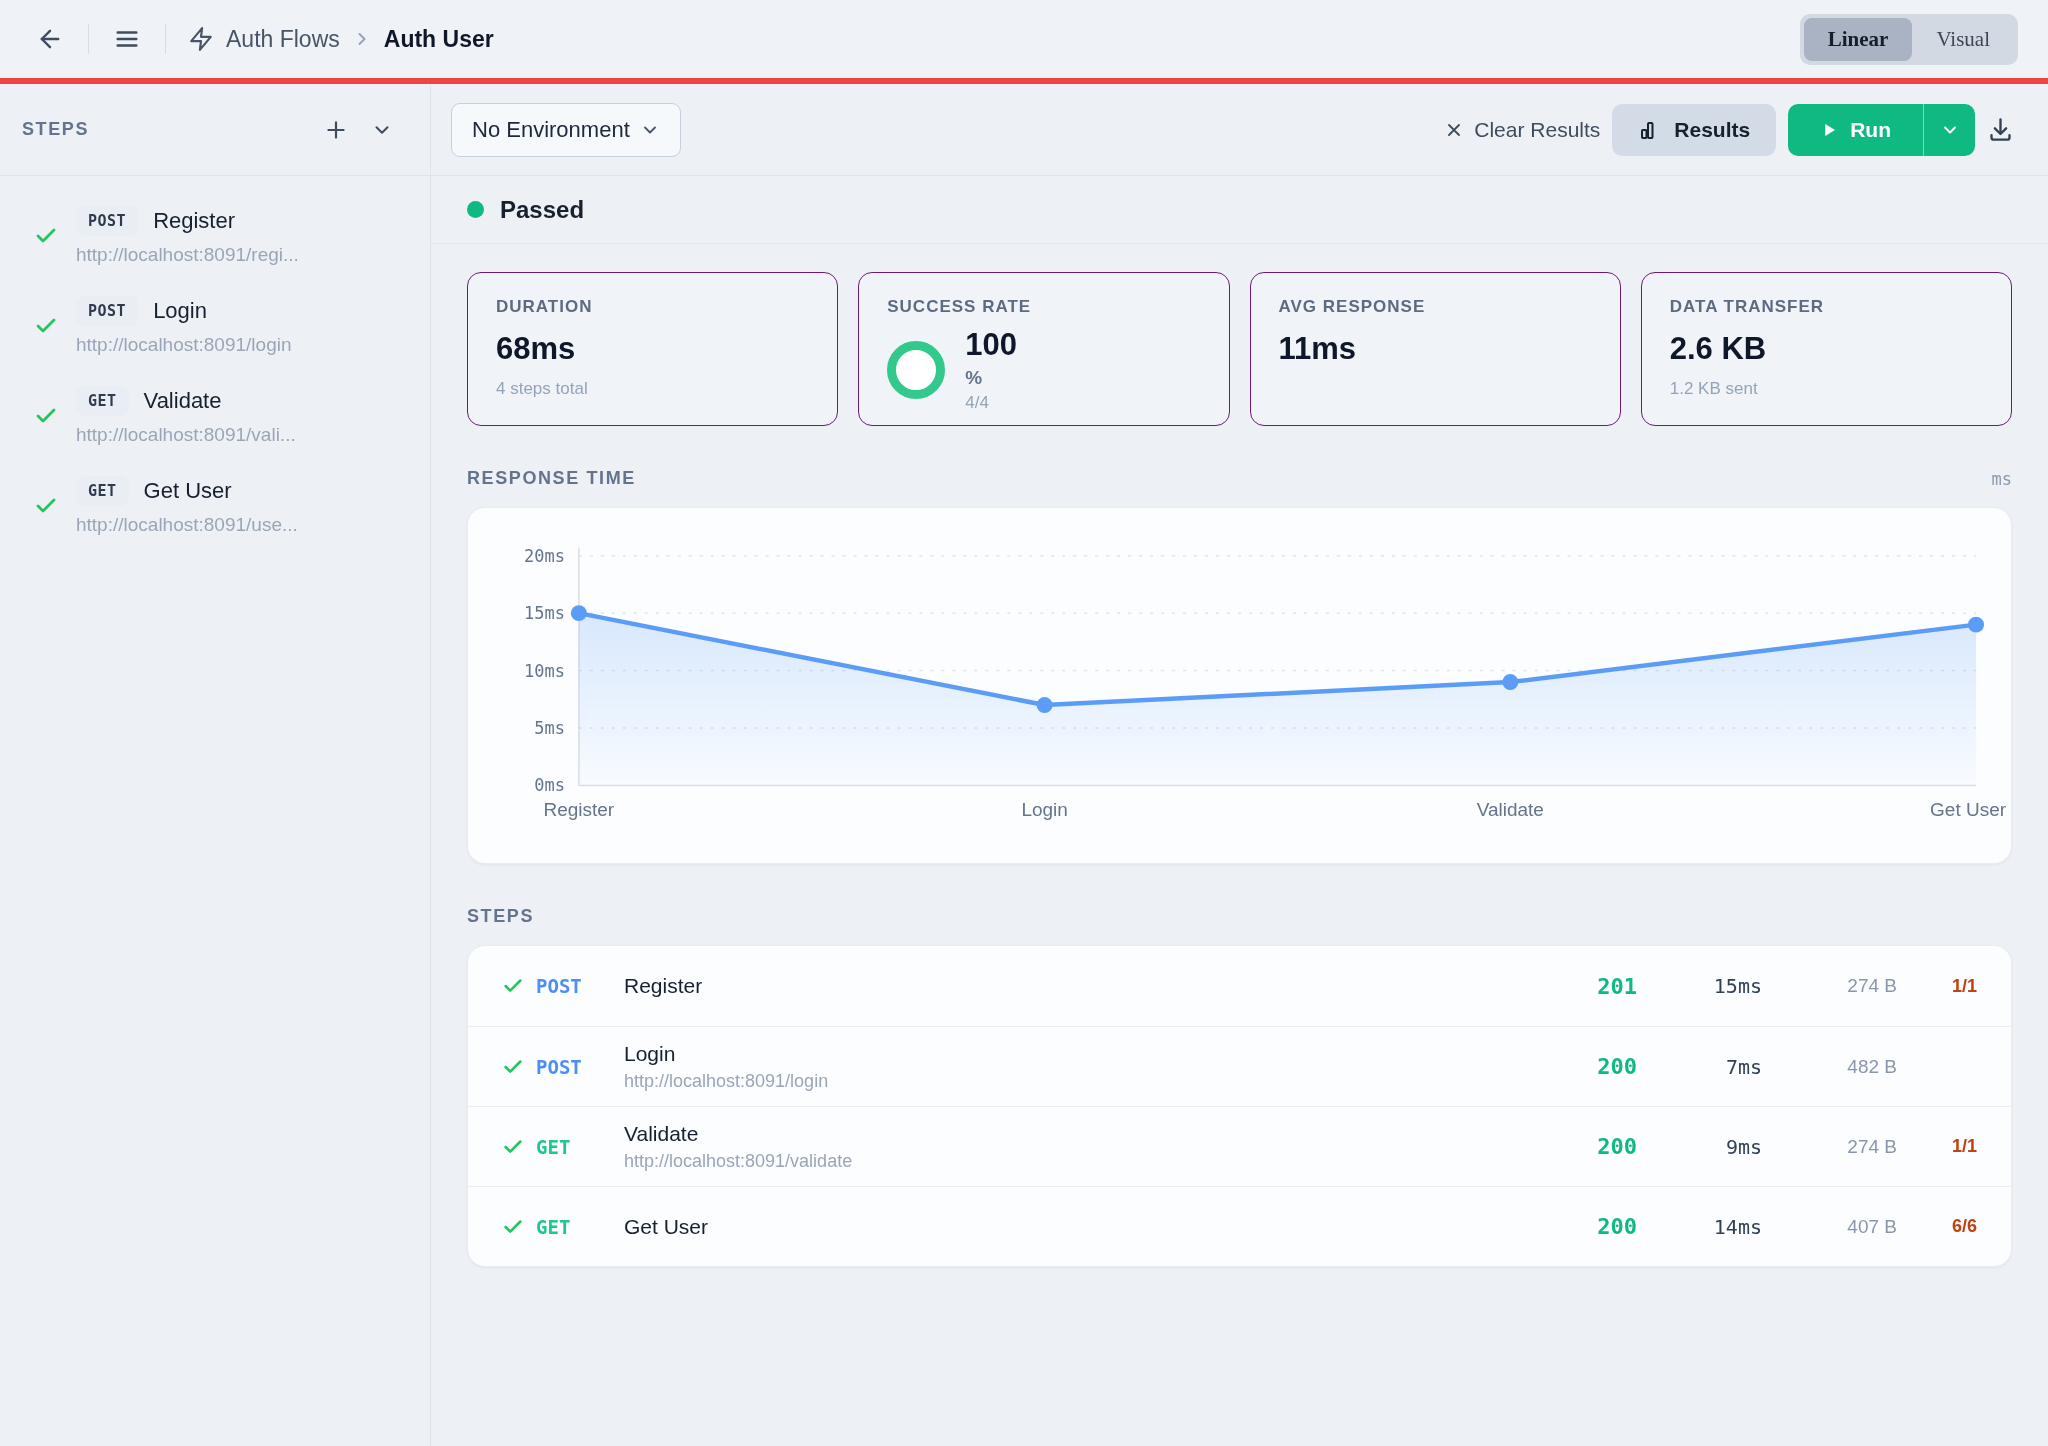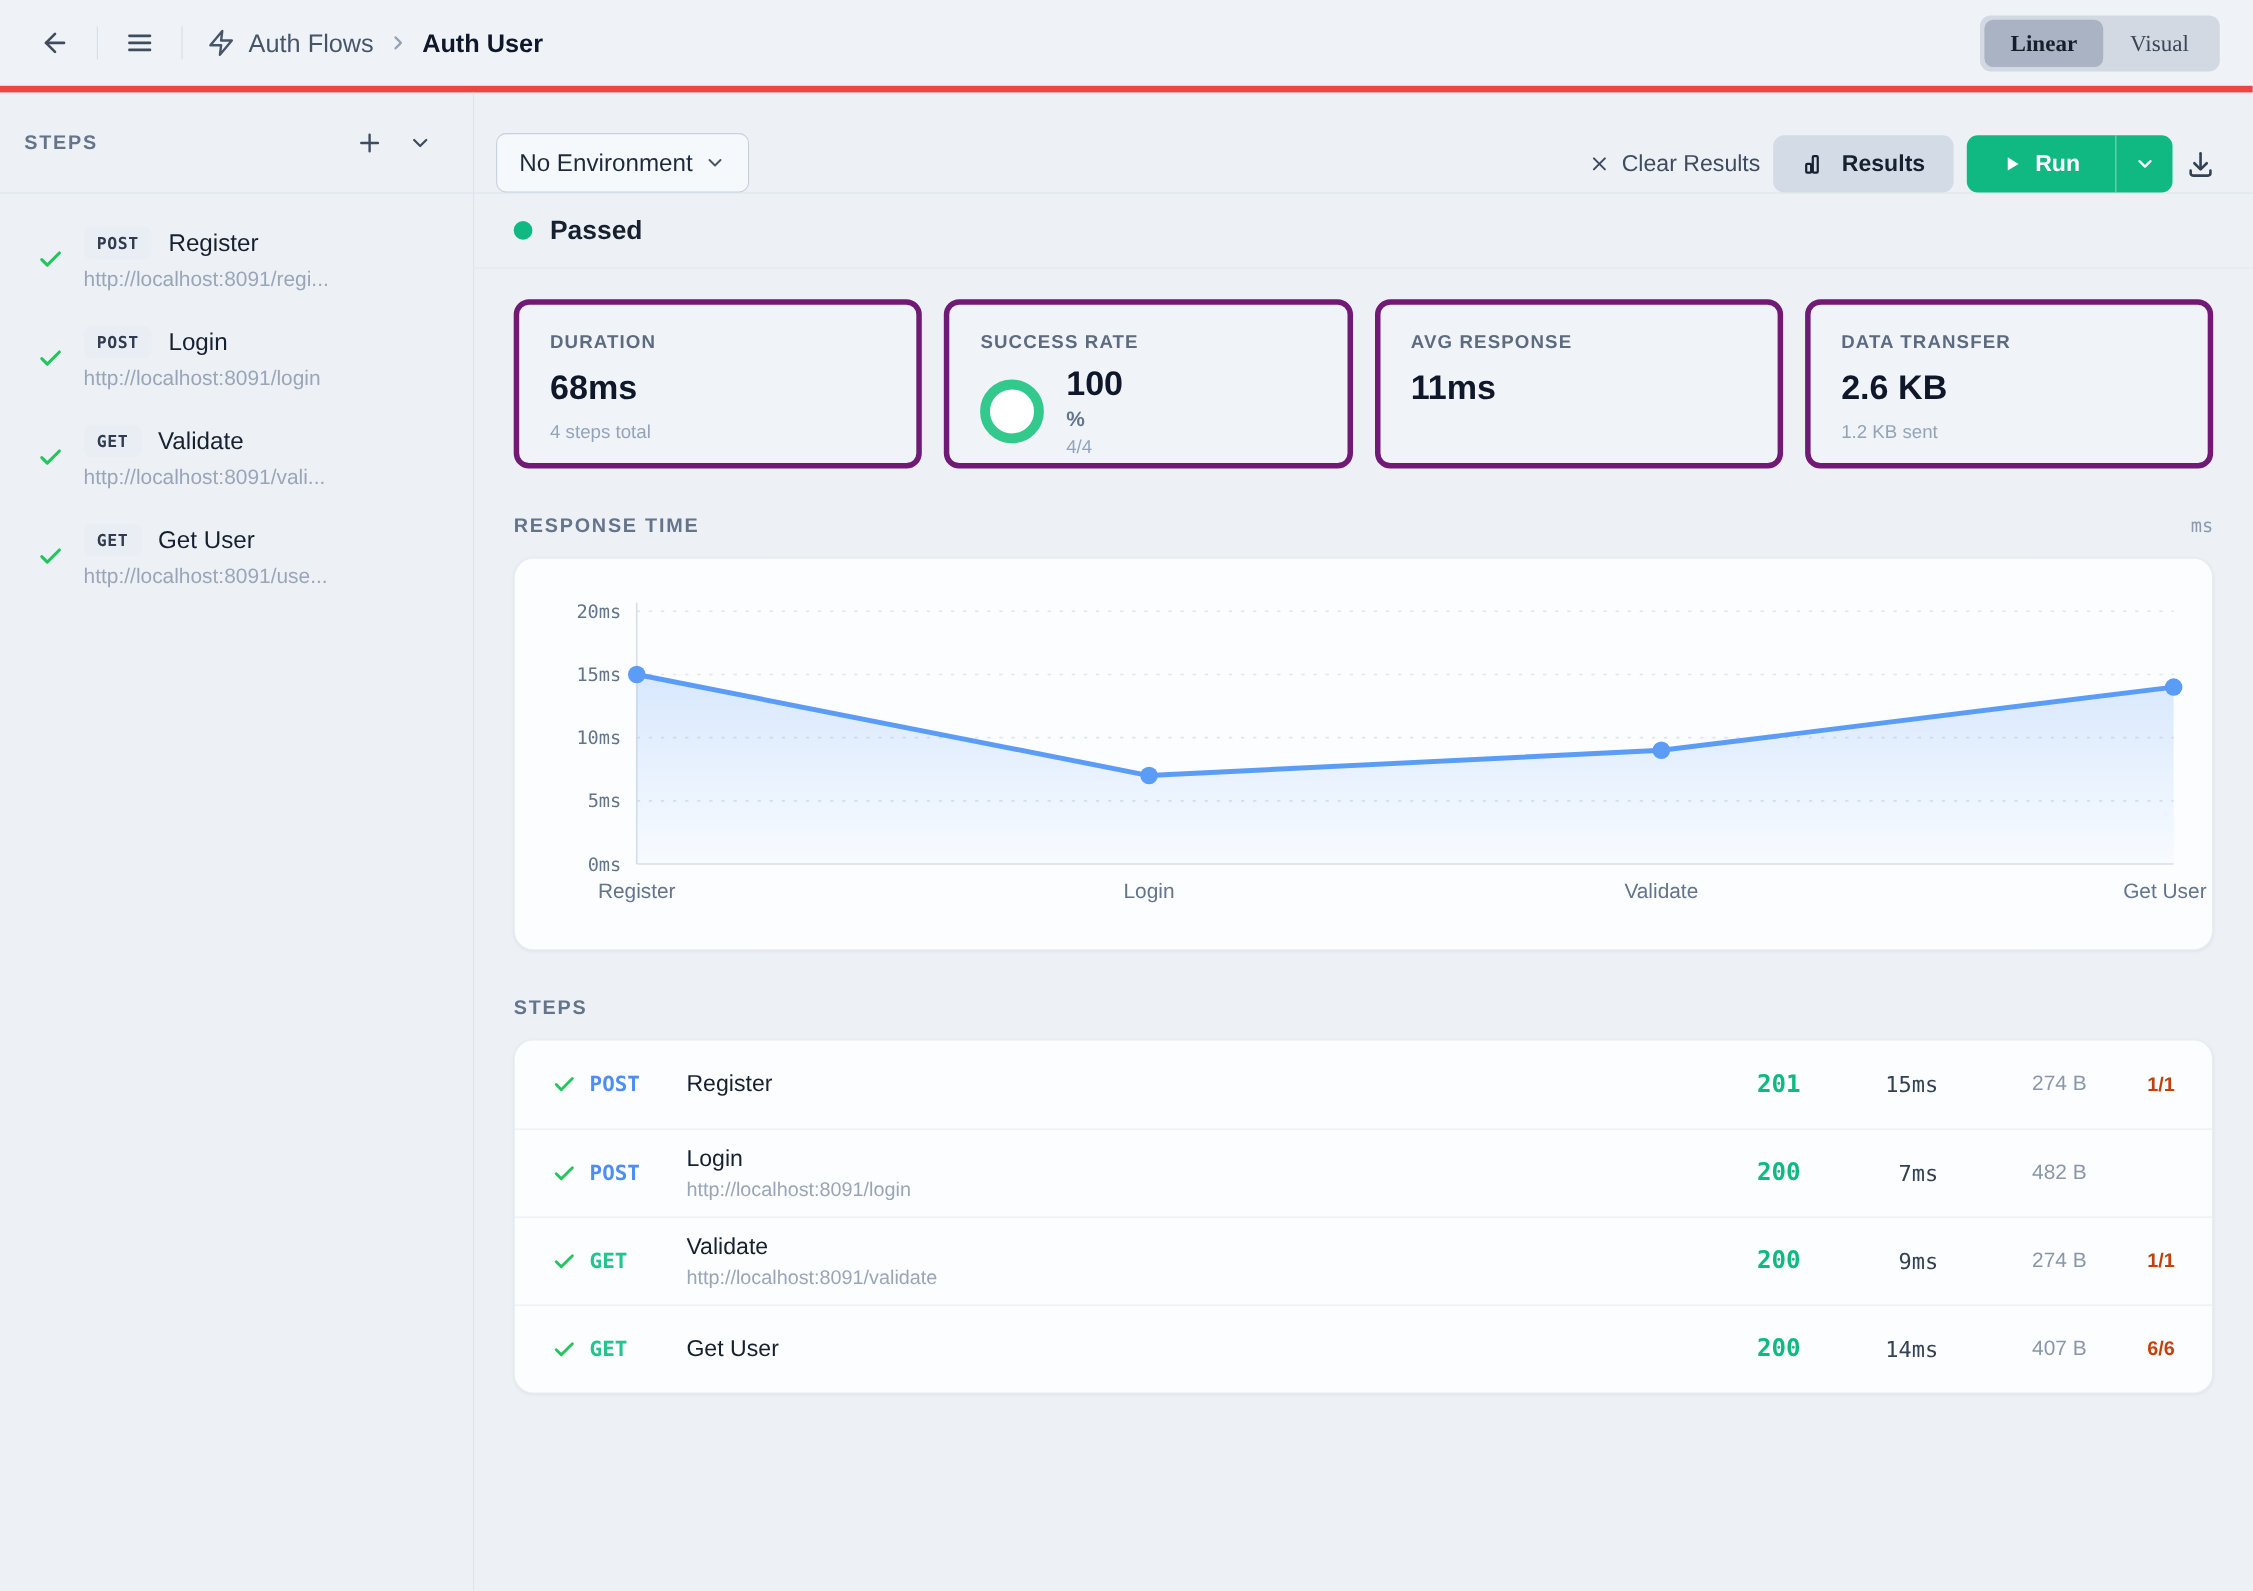--- a/index.html
+++ b/index.html
@@ -39,21 +39,21 @@
   .step-check { flex:0 0 26px; display:flex; }
   .step-body { min-width:0; }
   .step-top { display:flex; align-items:center; gap:15px; }
   .method-badge { font-family:"DejaVu Sans Mono", monospace; font-size:15px; font-weight:700; letter-spacing:0.5px;
                   color:#2f3b4e; background:#e9eef5; border-radius:8px; padding:6px 12px; }
   .step-name { font-size:22px; color:#16202e; }
   .step-url { margin-top:8px; font-size:19px; color:#9aa6b8; white-space:nowrap; overflow:hidden; }
 
   
   .main { flex:1; display:flex; flex-direction:column; min-width:0; }
-  .toolbar { height:92px; flex:0 0 92px; display:flex; align-items:flex-end; justify-content:space-between;
+  .toolbar { height:92px; flex:0 0 92px; display:flex; align-items:center; justify-content:space-between;
              padding:0 34px 0 20px; border-bottom:1px solid #dde4ec; }
   .env-select { display:flex; align-items:center; gap:10px; border:1px solid #c6d0de; background:#f6f9fc;
                 border-radius:9px; padding:13px 20px; font-size:22px; color:#1e293b; cursor:pointer; }
   .toolbar-right { display:flex; align-items:center; gap:12px; }
   .clear-btn { display:flex; align-items:center; gap:10px; font-size:21px; color:#3f4c5e; background:none; border:none; cursor:pointer; font-family:inherit; }
   .results-btn { display:flex; align-items:center; gap:12px; font-size:21px; font-weight:700; color:#16202e;
                  background:#d3dbe6; border:none; border-radius:10px; padding:14px 26px; cursor:pointer; font-family:inherit; }
   .run-split { display:flex; border-radius:10px; overflow:hidden; background:#10b981; }
   .run-main { display:flex; align-items:center; gap:12px; padding:14px 32px; font-size:21px; font-weight:700; color:#ffffff;
               background:transparent; border:none; cursor:pointer; font-family:inherit; }
@@ -63,21 +63,21 @@
 
   .status-row { height:68px; flex:0 0 68px; display:flex; align-items:center; gap:16px; padding:0 36px;
                 border-bottom:1px solid #e3e9f0; }
   .status-dot { width:17px; height:17px; border-radius:50%; background:#10b981; }
   .status-label { font-size:24px; font-weight:700; color:#16202e; }
 
   .content { flex:1; overflow:hidden; padding:28px 36px 0 36px; }
 
   
   .stat-grid { display:grid; grid-template-columns:repeat(4,1fr); gap:20px; }
-  .stat-card { background:#f0f4f9; border:5px solid #701a75; border-radius:14px; padding:24px 28px; height:154px; }
+  .stat-card { background:#f0f4f9; border:1px solid #701a75; border-radius:14px; padding:24px 28px; height:154px; }
   .stat-label { font-size:17px; font-weight:700; letter-spacing:1px; color:#5d6b80; }
   .stat-value { margin-top:14px; font-size:31px; font-weight:700; color:#0f172a; }
   .stat-sub { margin-top:12px; font-size:17px; color:#94a3b8; }
   .success-body { display:flex; align-items:center; gap:20px; margin-top:10px; }
   .success-ring { width:58px; height:58px; border-radius:50%; border:9px solid #33c98d; background:#ffffff; }
   .success-nums .stat-value { margin-top:0; display:flex; align-items:baseline; gap:4px;flex-direction:column; }
   .pct-unit { font-size:19px; font-weight:600; color:#64748b; }
   .success-nums .stat-sub { margin-top:4px; }
 
   

